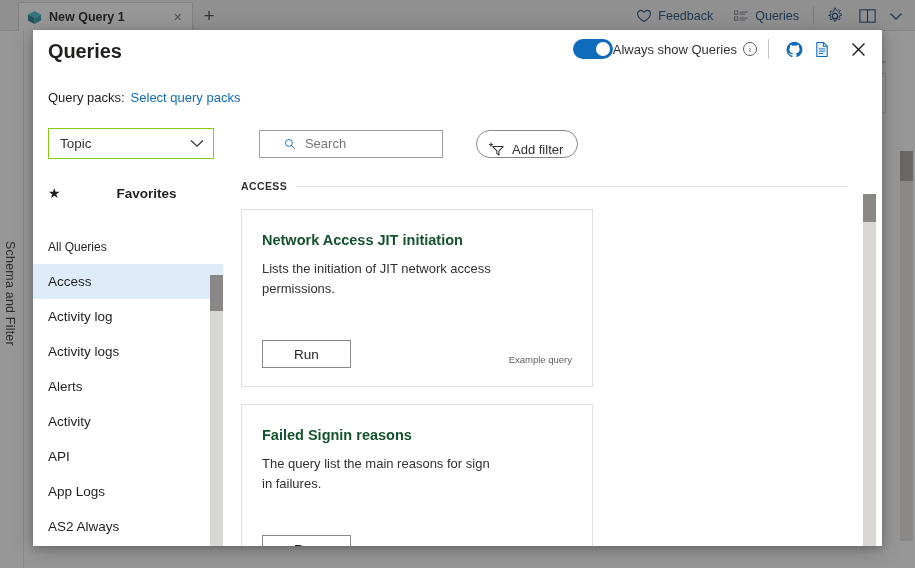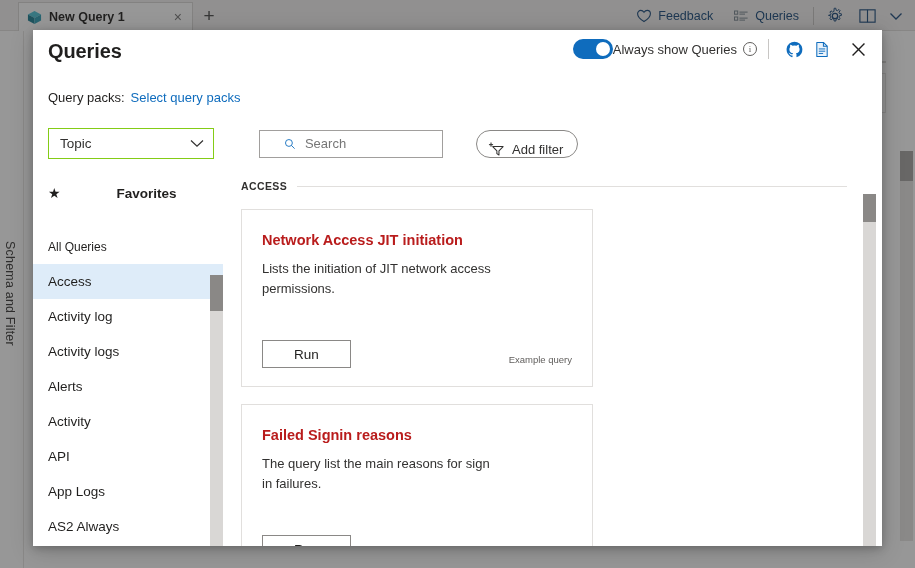--- a/index.html
+++ b/index.html
@@ -268,21 +268,21 @@
 
   .card {
     position: relative;
     width: 352px; height: 178px;
     border: 1px solid #e1dfdd;
     background: #fff;
     margin-top: 17px;
     padding: 22px 20px 0 20px;
   }
   .card-title {
-    font-size: 14.5px; color: #b91c1c; font-weight: 600;
+    font-size: 14.5px; color: #14532d; font-weight: 600;
     margin-bottom: 11px;
   }
   .card-desc {
     font-size: 13px; color: #323130; line-height: 1.55;
     width: 236px;
   }
   .card-foot {
     position: absolute; left: 20px; right: 20px; bottom: 18px;
     display: flex; align-items: flex-end; justify-content: space-between;
   }

